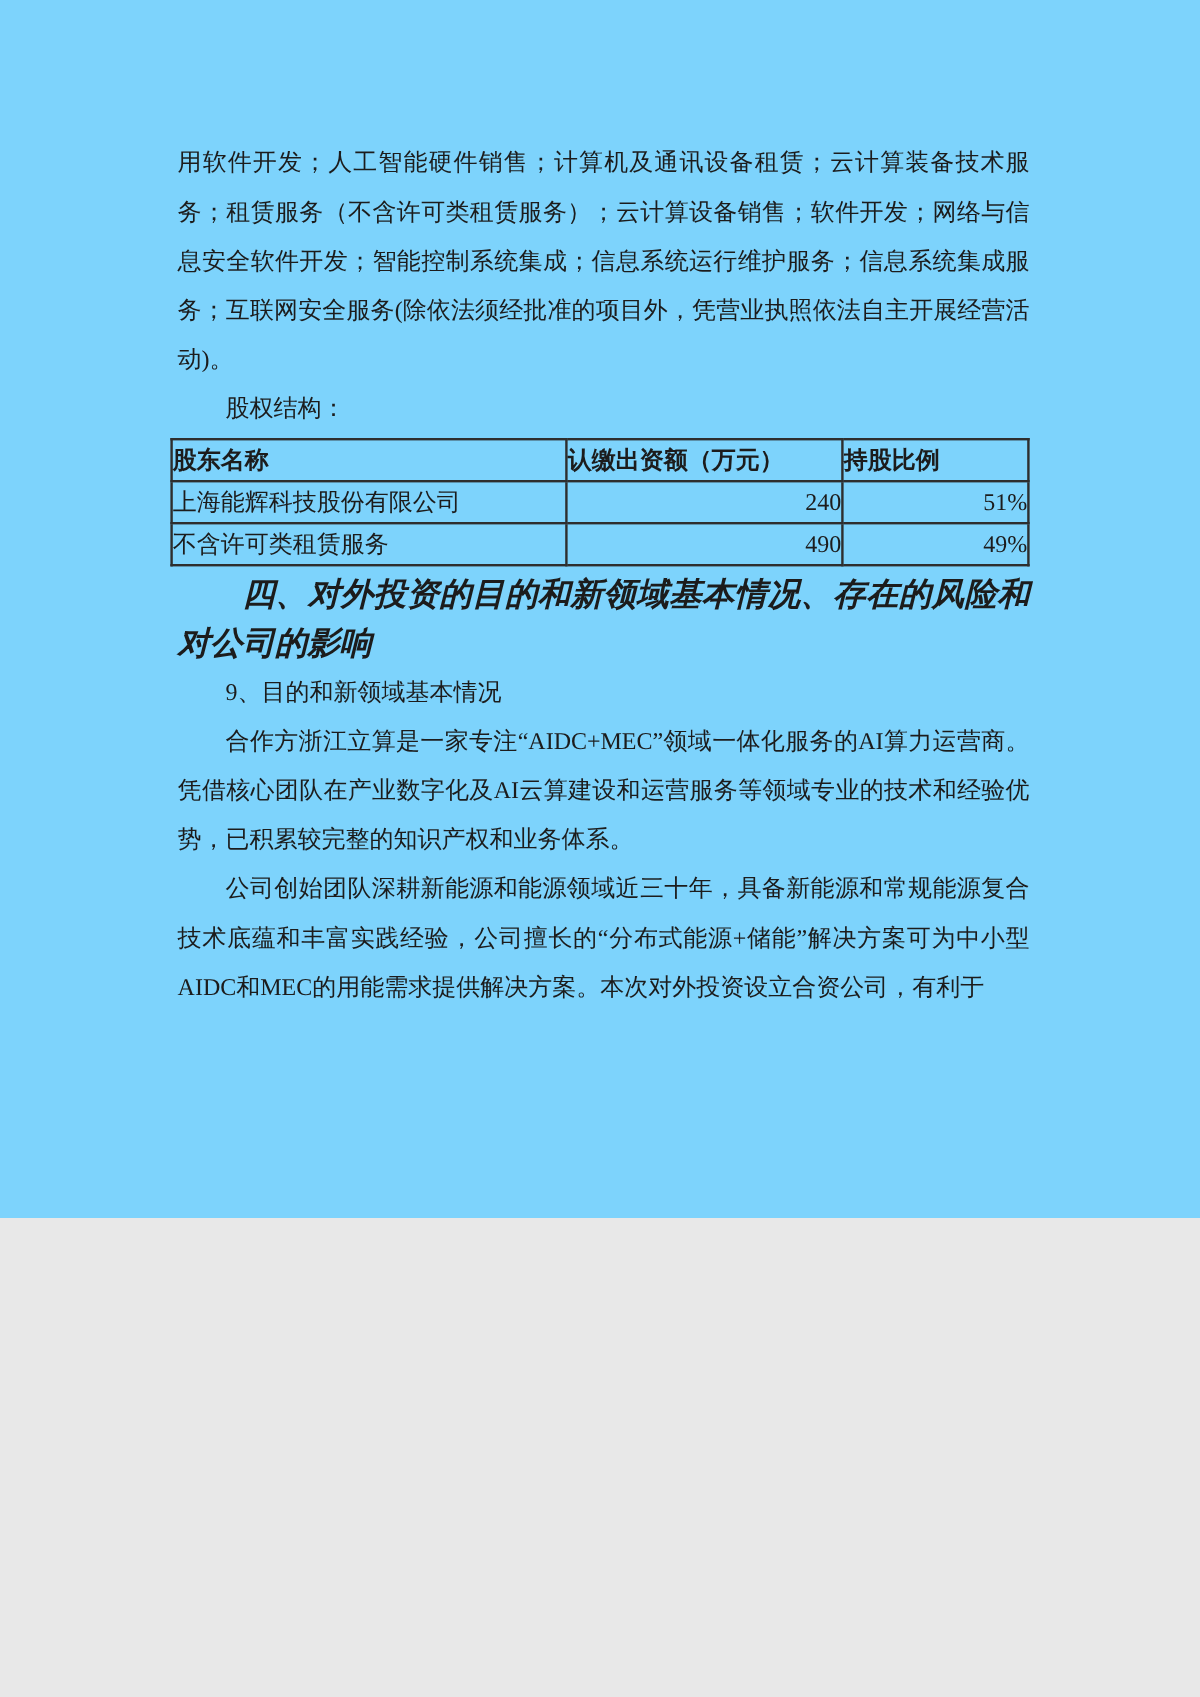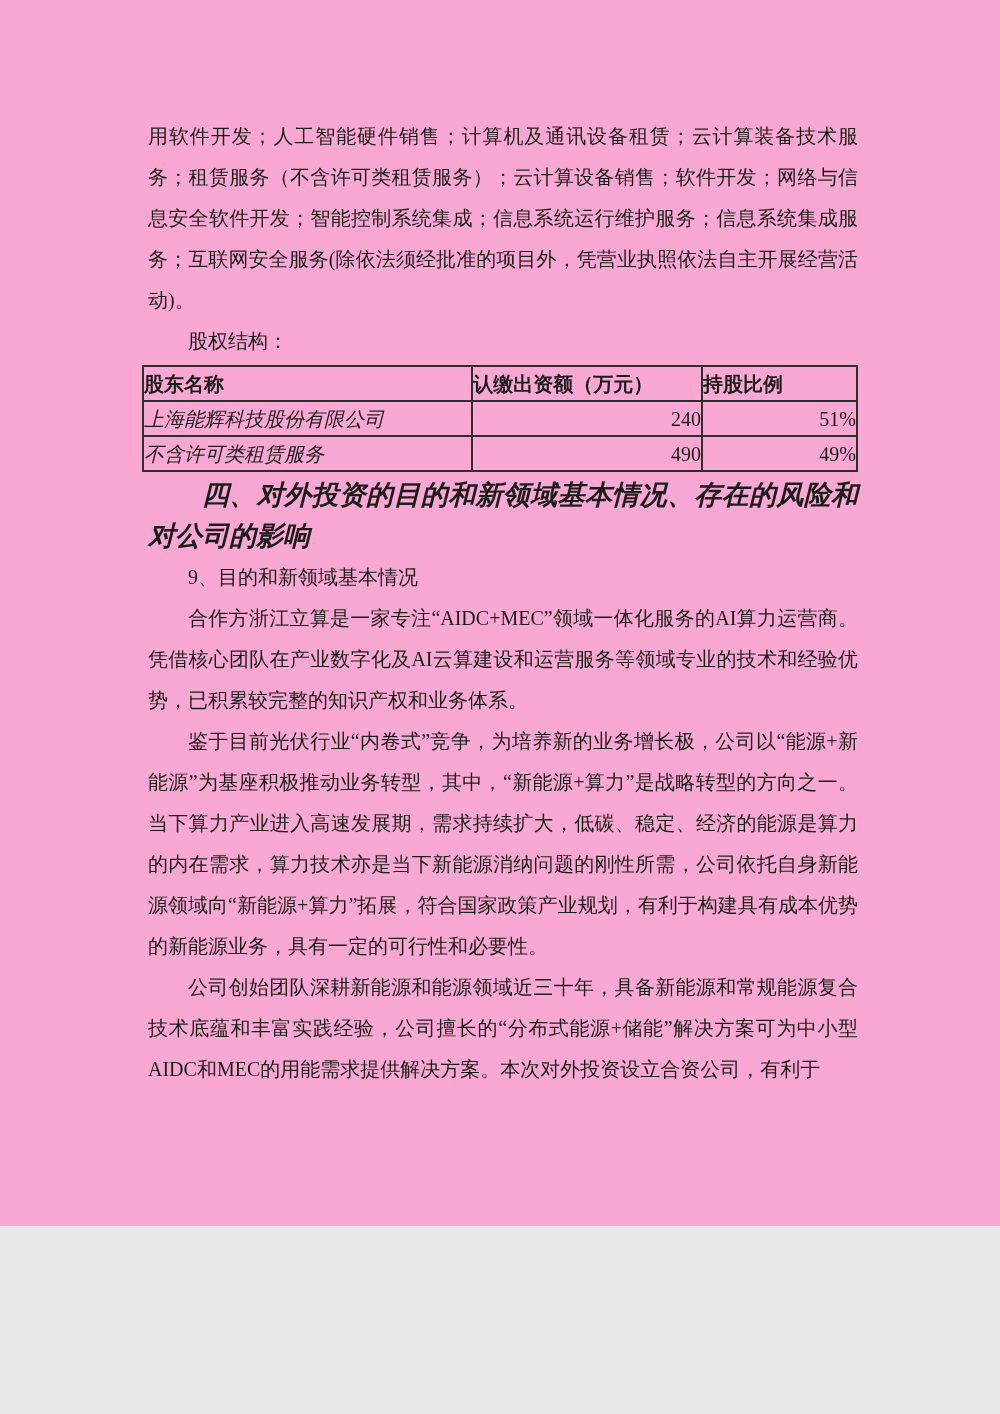--- a/index.html
+++ b/index.html
@@ -1,21 +1,21 @@
 <!DOCTYPE html>
 <html><head>
 <meta charset="utf-8">
 <style>
   html, body { margin: 0; padding: 0; background: #e8e8e8; }
   .page {
     position: relative;
     width: 1000px;
-    height: 1226px;
+    height: 1015px;
     margin: 0 auto;
-    background: #f9a8d4;
+    background: #7dd3fc;
     overflow: hidden;
   }
   .content {
     position: absolute;
     left: 148px;
     top: 116px;
     width: 710px;
     font-family: "Liberation Serif", "DejaVu Serif", serif;
     font-size: 20px;
     line-height: 41px;
@@ -47,21 +47,21 @@
     border: 2px solid #2e2e2e;
     height: 33px;
     padding: 0;
     line-height: 1.1;
     vertical-align: middle;
   }
   table.equity th {
     font-weight: 700;
     text-align: left;
   }
-  td.cell-left  { text-align: left;  padding-left: 10px; font-style: italic; }
+  td.cell-left  { text-align: left;  padding-left: 10px; }
   td.cell-right { text-align: right; padding-right: 12px; }
   td.cell-center { text-align: center; }
   tr.total-row td { font-weight: 700; }
   .col-name   { width: 46.1%; }
   .col-amount { width: 32.2%; }
   .col-ratio  { width: 21.7%; }
 </style>
 </head>
 <body>
 
@@ -100,18 +100,17 @@
     </table>
 
 
     <h2 class="section-heading">四、对外投资的目的和新领域基本情况、存在的风险和对公司的影响</h2>
 
     <p>9、目的和新领域基本情况</p>
 
 
     <p>合作方浙江立算是一家专注“AIDC+MEC”领域一体化服务的AI算力运营商。凭借核心团队在产业数字化及AI云算建设和运营服务等领域专业的技术和经验优势，已积累较完整的知识产权和业务体系。</p>
 
-    <p>鉴于目前光伏行业“内卷式”竞争，为培养新的业务增长极，公司以“能源+新能源”为基座积极推动业务转型，其中，“新能源+算力”是战略转型的方向之一。当下算力产业进入高速发展期，需求持续扩大，低碳、稳定、经济的能源是算力的内在需求，算力技术亦是当下新能源消纳问题的刚性所需，公司依托自身新能源领域向“新能源+算力”拓展，符合国家政策产业规划，有利于构建具有成本优势的新能源业务，具有一定的可行性和必要性。</p>
 
     <p>公司创始团队深耕新能源和能源领域近三十年，具备新能源和常规能源复合技术底蕴和丰富实践经验，公司擅长的“分布式能源+储能”解决方案可为中小型AIDC和MEC的用能需求提供解决方案。本次对外投资设立合资公司，有利于</p>
 
   </div>
 </div>
 
 </body></html>

